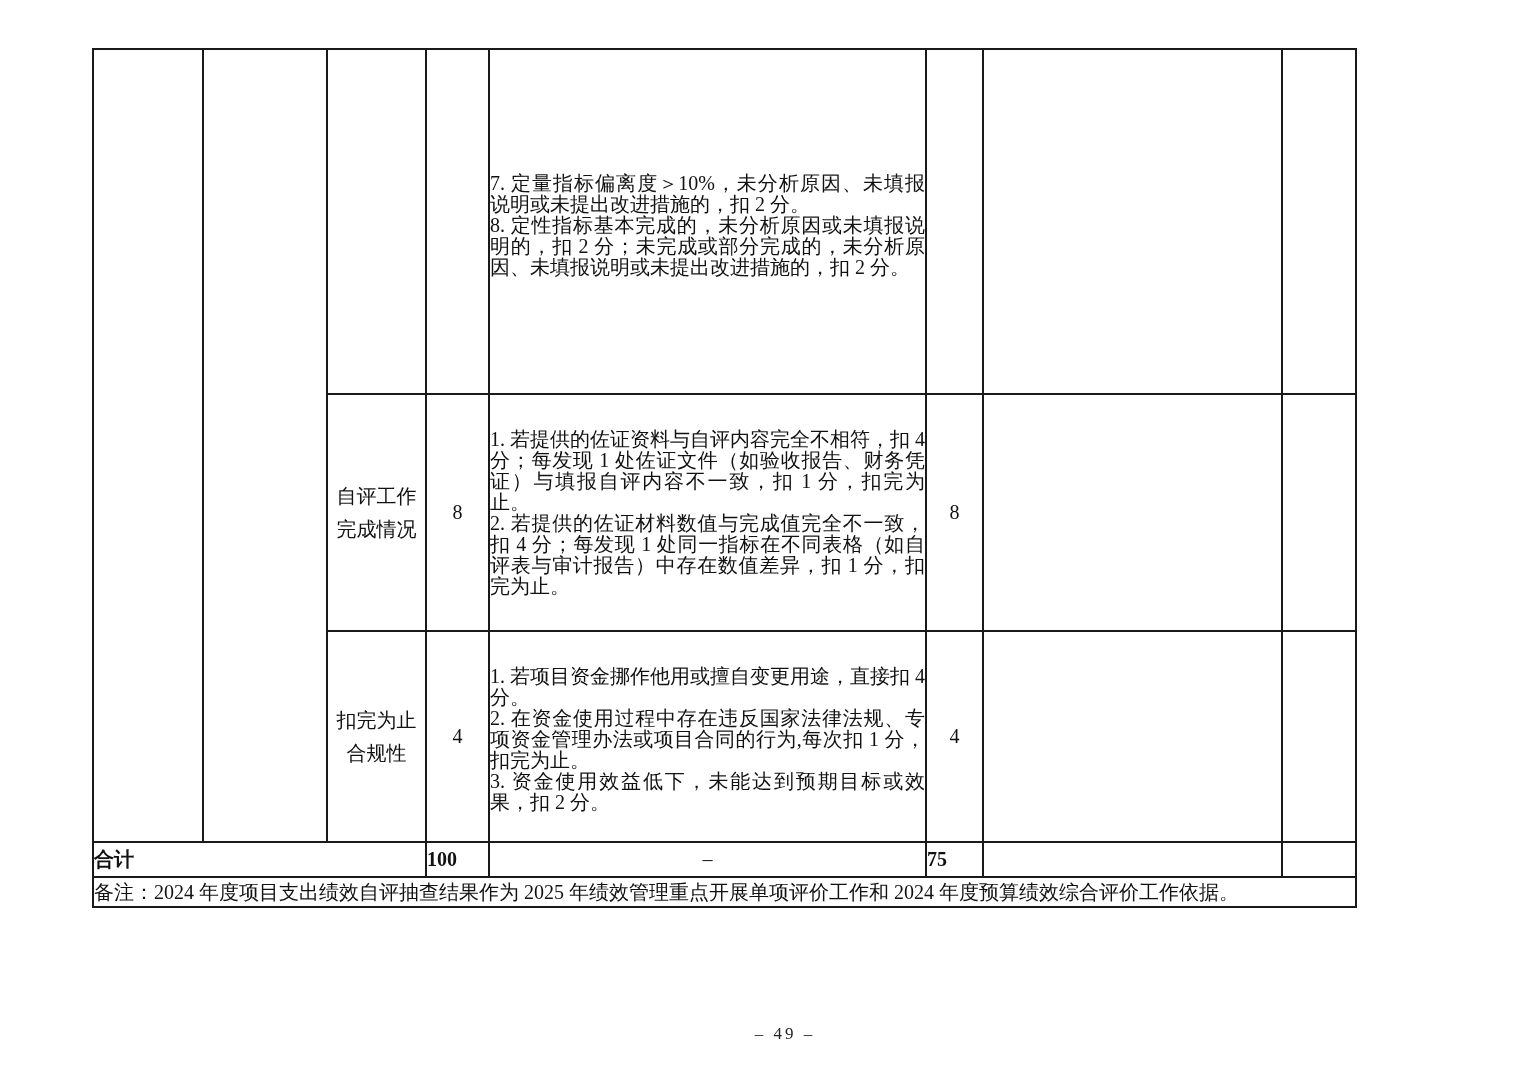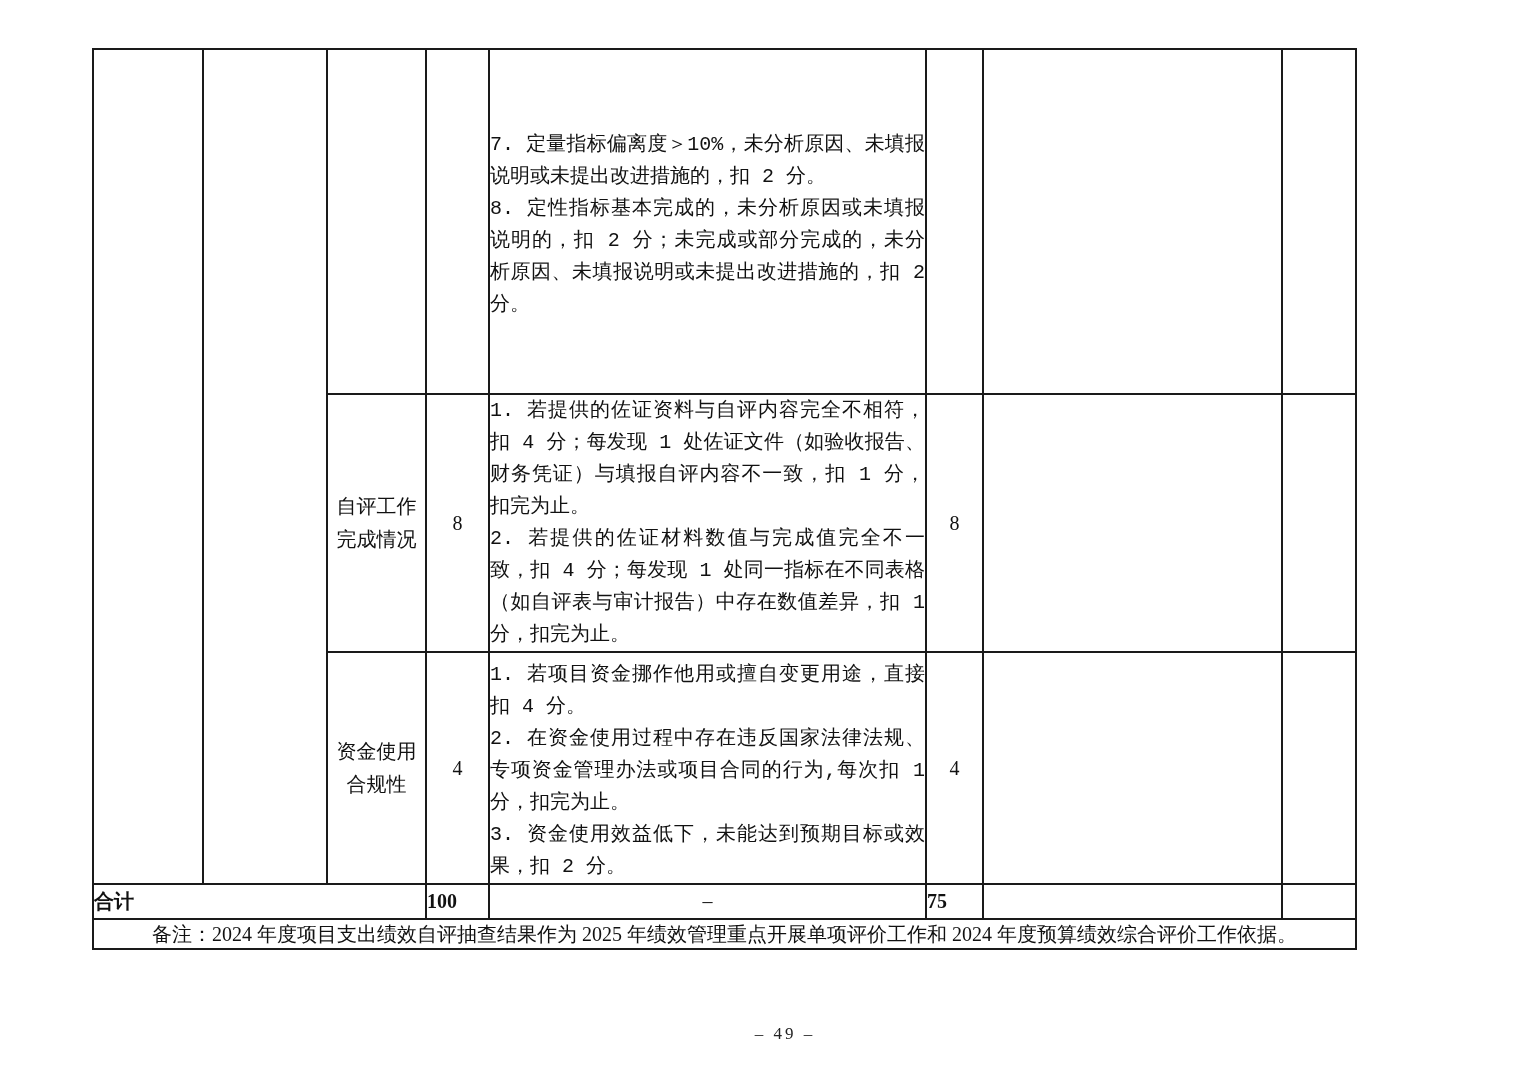--- a/index.html
+++ b/index.html
@@ -34,44 +34,43 @@
   tr.row-a  { height: 345px; }
   tr.row-b  { height: 237px; }
   tr.row-c  { height: 211px; }
   tr.row-d  { height: 35px;  }
   tr.row-e  { height: 30px;  }
 
   td.desc {
     vertical-align: top;
     text-align: justify;
     white-space: pre-line;
-    line-height: 32px;
+    line-height: 21px;
     padding: 5px 10px 0 11px;
-    font-family: Liberation Mono, monospace;
   }
   tr.row-a td.desc { padding-top: 7px; }
   tr.row-c td.desc { padding-top: 6px; }
 
   td.label-cell {
     text-align: center;
     white-space: pre-line;
     line-height: 33px;
   }
   td.num-cell {
     text-align: center;
   }
   td.total-label, td.total-num {
     font-weight: bold;
     font-size: 21px;
   }
   td.total-dash {
     text-align: center;
   }
   td.note-cell {
-    text-align: center;
+    text-align: left;
     padding: 2px 10px 2px 10px;
     font-size: 20px;
   }
   .page-number {
     position: absolute;
     top: 1024px;
     left: 0;
     width: 1570px;
     text-align: center;
     font-size: 17px;
@@ -114,21 +113,21 @@
 完成情况</td>
       <td class="num-cell">8</td>
       <td class="desc">1. 若提供的佐证资料与自评内容完全不相符，扣 4 分；每发现 1 处佐证文件（如验收报告、财务凭证）与填报自评内容不一致，扣 1 分，扣完为止。
 2. 若提供的佐证材料数值与完成值完全不一致，扣 4 分；每发现 1 处同一指标在不同表格（如自评表与审计报告）中存在数值差异，扣 1 分，扣完为止。</td>
       <td class="num-cell">8</td>
       <td></td>
       <td></td>
     </tr>
 
     <tr class="row-c">
-      <td class="label-cell">资金使用
+      <td class="label-cell">扣完为止
 合规性</td>
       <td class="num-cell">4</td>
       <td class="desc">1. 若项目资金挪作他用或擅自变更用途，直接扣 4 分。
 2. 在资金使用过程中存在违反国家法律法规、专项资金管理办法或项目合同的行为,每次扣 1 分，扣完为止。
 3. 资金使用效益低下，未能达到预期目标或效果，扣 2 分。</td>
       <td class="num-cell">4</td>
       <td></td>
       <td></td>
     </tr>
 

